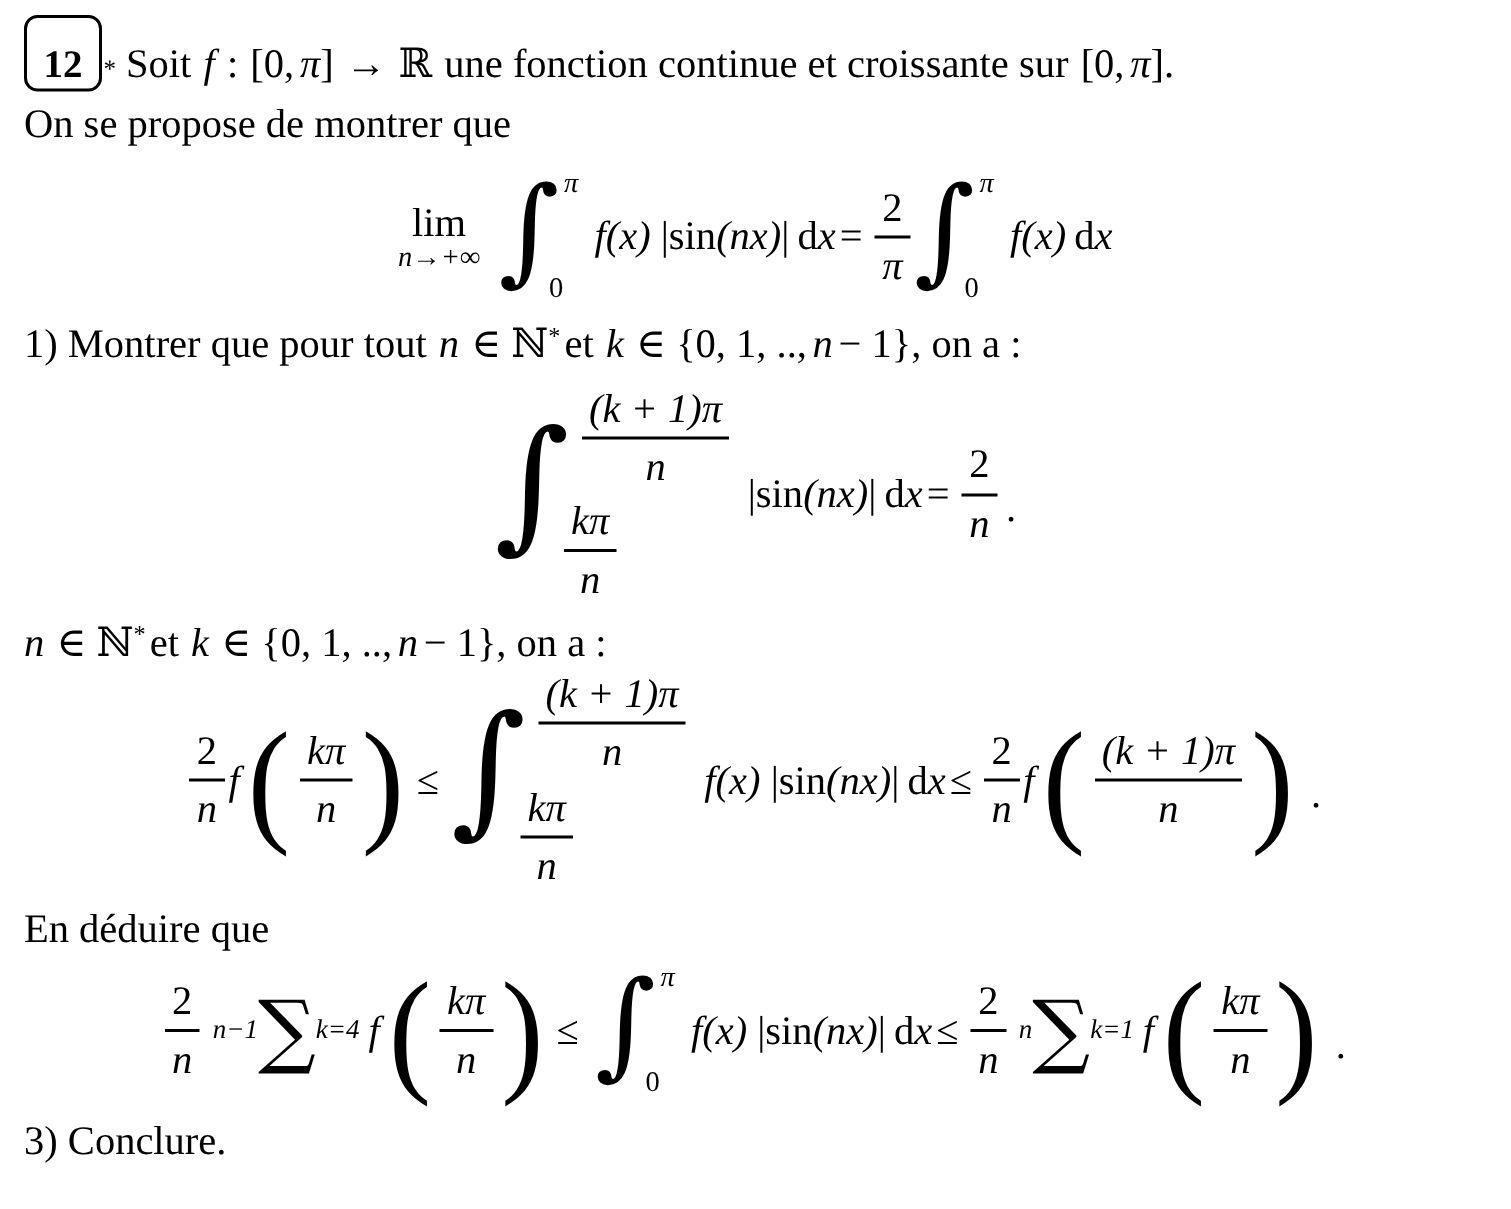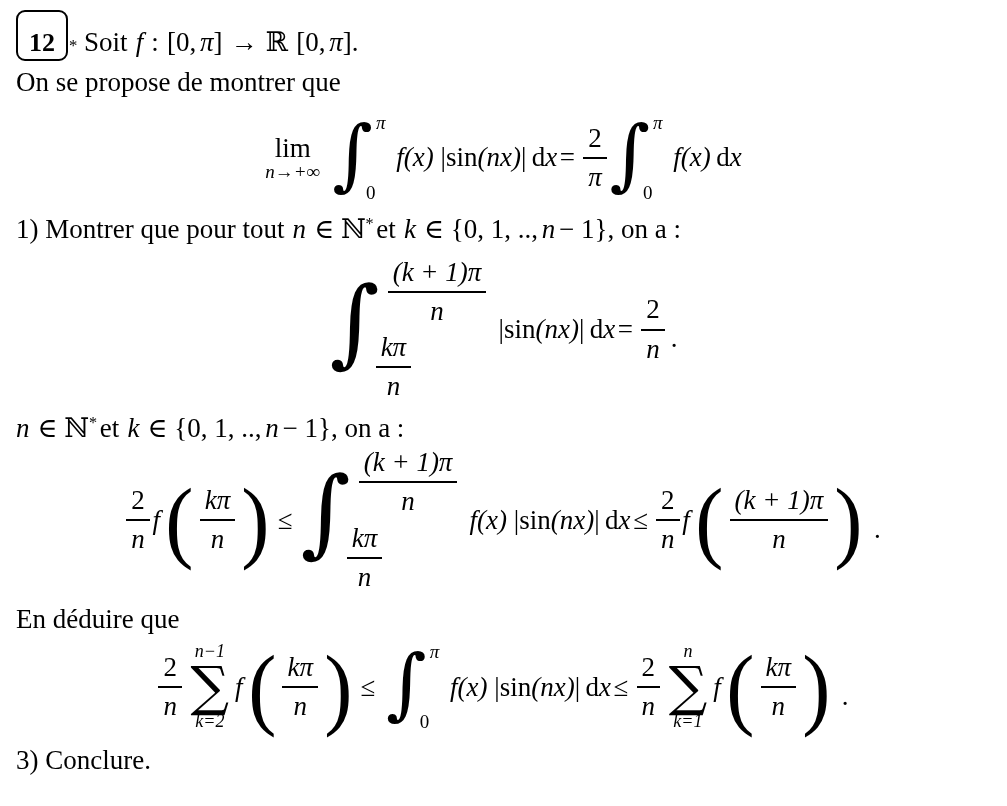--- a/index.html
+++ b/index.html
@@ -53,21 +53,21 @@
   .intl .ltop{margin-left:8px;}
   .intl .lbot{margin-left:-2px;}
 
   
   .intb{display:inline-flex;align-items:center;margin-right:.45em;}
   .intbg{font-size:96px;line-height:80px;font-family:"DejaVu Serif","DejaVu Sans",serif;transform:translateY(-8px);}
   .intbl{display:flex;flex-direction:column;justify-content:space-between;align-items:flex-start;height:146px;margin-left:-4px;}
   .intbl .topf{margin-left:12px;}
 
   
-  .sum{display:inline-flex;flex-direction:column;align-items:center;margin:0 .22em;}
+  .sum{display:inline-flex;flex-direction:row;align-items:center;margin:0 .22em;}
   .sumg{font-size:54px;line-height:.92;font-family:"DejaVu Serif","DejaVu Sans",serif;}
   .sumlbl{font-size:18px;line-height:1.1;}
 
   
   .bigp{font-size:92px;line-height:70px;display:inline-block;transform:scaleX(.92);margin:0 .05em;font-weight:400;}
 
   .period{align-self:center;transform:translateY(9px);margin-left:.22em;}
 </style>
 </head>
 <body>
@@ -78,20 +78,21 @@
     <span class="numbox">12</span>
     <span class="star-top">*</span>
     <span class="w">Soit</span>
     <span class="mi w">f</span>
     <span class="w">:</span>
     <span class="wt">[0,</span>
     <span class="mi">π</span>
     <span class="w">]</span>
     <span class="w">→</span>
     <span class="w">ℝ</span>
+    <span class="w">une fonction continue et croissante sur</span>
     <span class="wt">[0,</span>
     <span class="mi">π</span>
     <span>].</span>
   </div>
 
   <div class="line l2">
     <span>On se propose de montrer que</span>
   </div>
 
   <div class="formula f1">
@@ -232,21 +233,21 @@
   </div>
 
   <div class="formula f4">
     <span class="frac mr10">
       <span class="fnum">2</span>
       <span class="fden mi">n</span>
     </span>
     <span class="sum">
       <span class="sumlbl mi">n−1</span>
       <span class="sumg">∑</span>
-      <span class="sumlbl mi">k=2</span>
+      <span class="sumlbl mi">k=4</span>
     </span>
     <span class="mi">f</span>
     <span class="bigp">(</span>
     <span class="frac">
       <span class="fnum mi">kπ</span>
       <span class="fden mi">n</span>
     </span>
     <span class="bigp">)</span>
     <span class="mr30 ml10">≤</span>
     <span class="ints">

